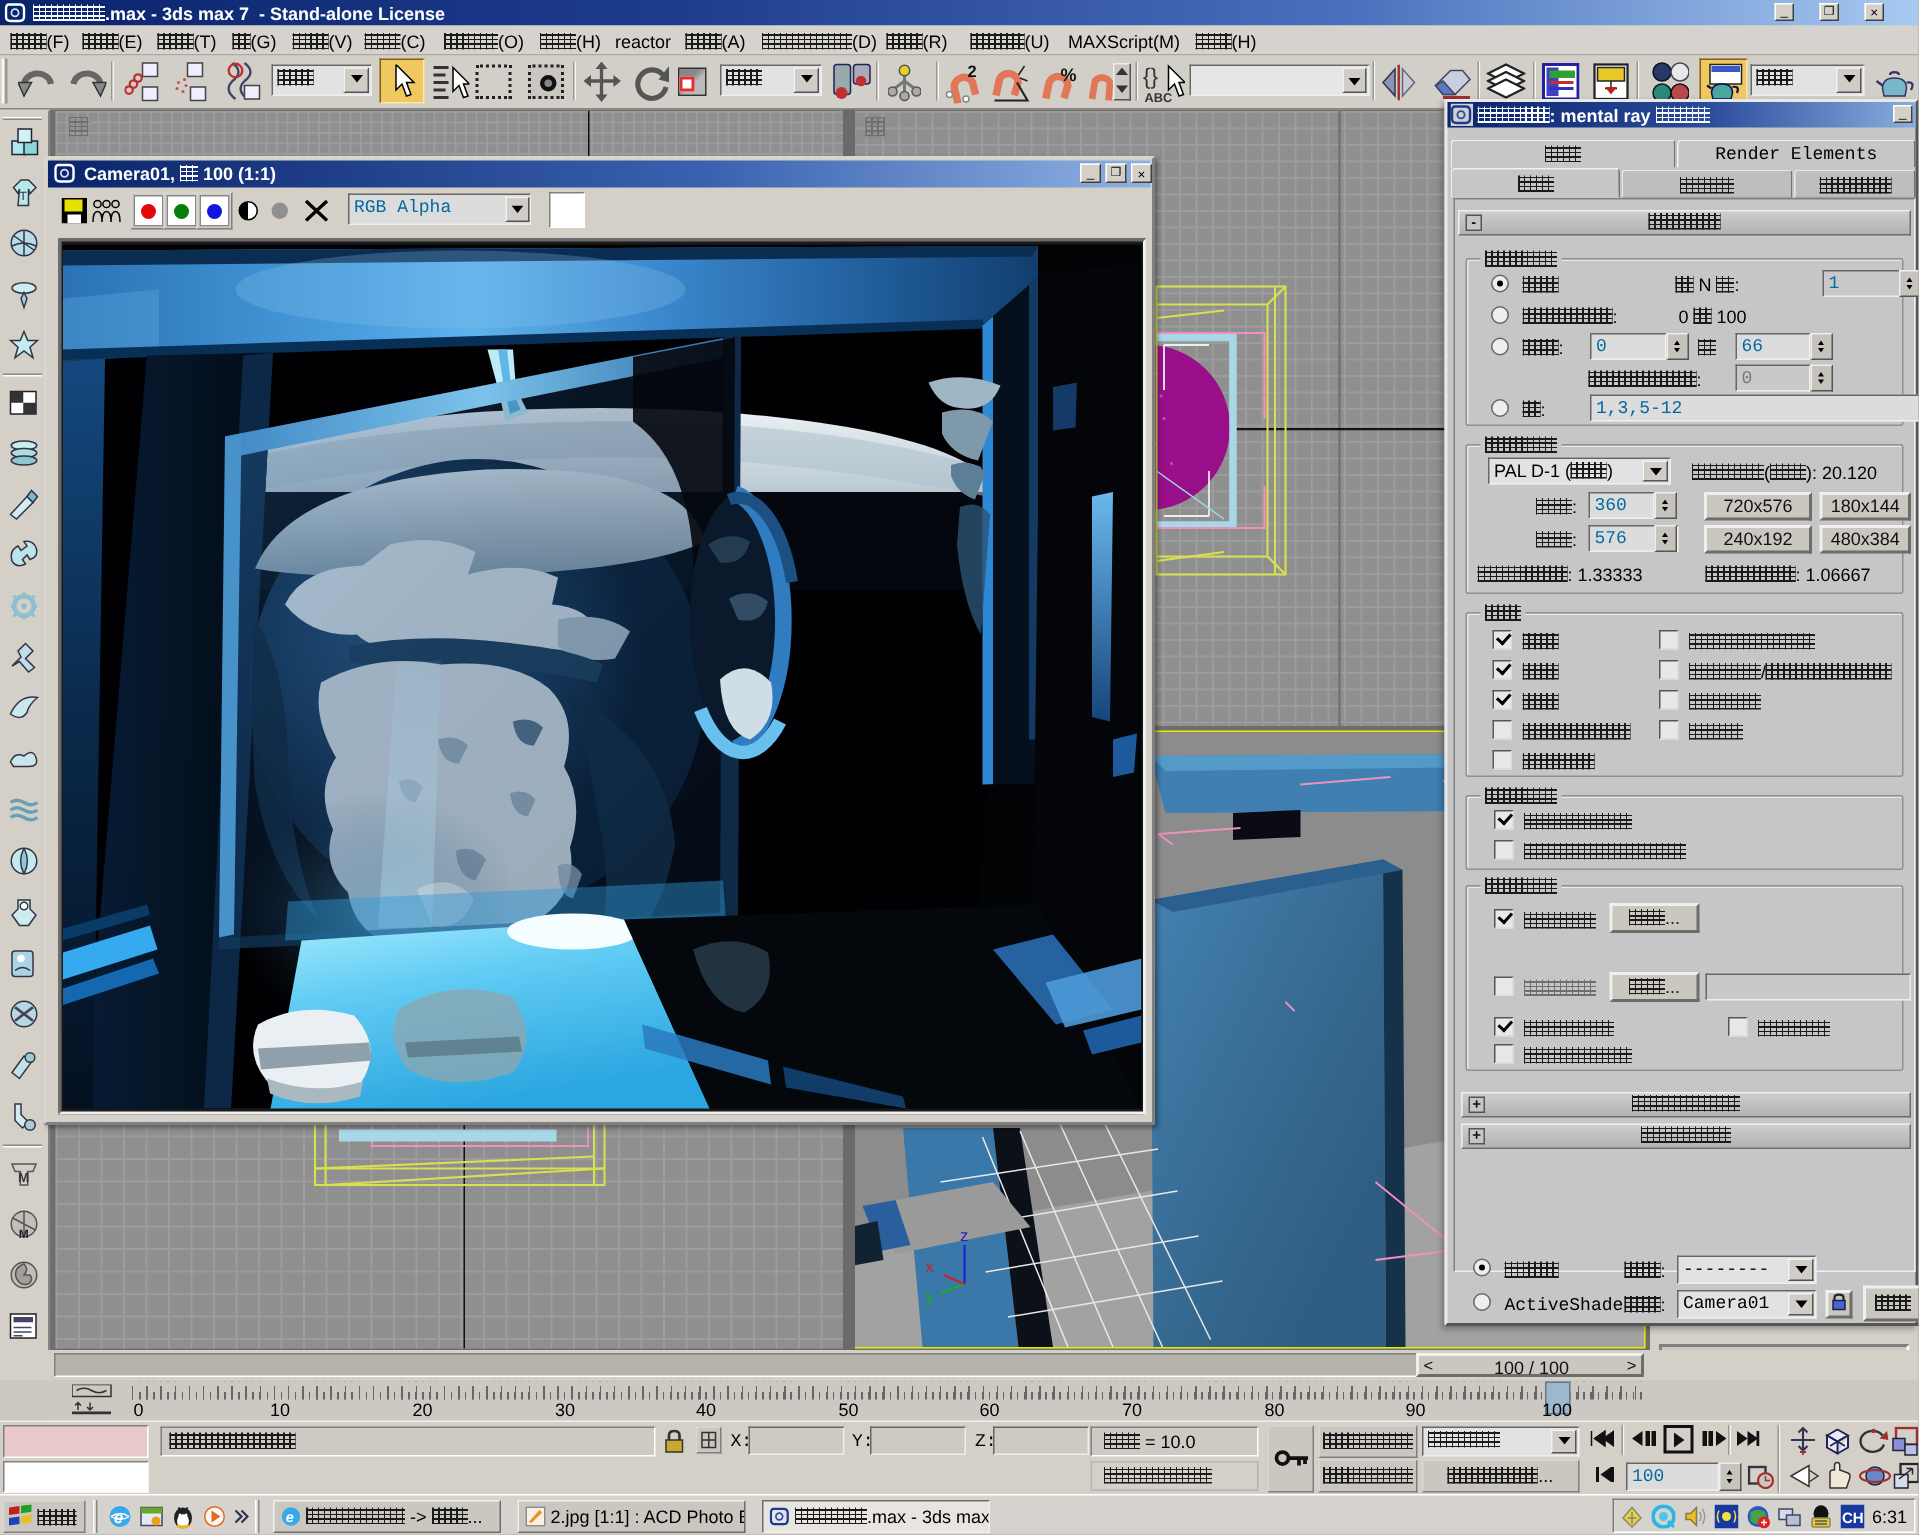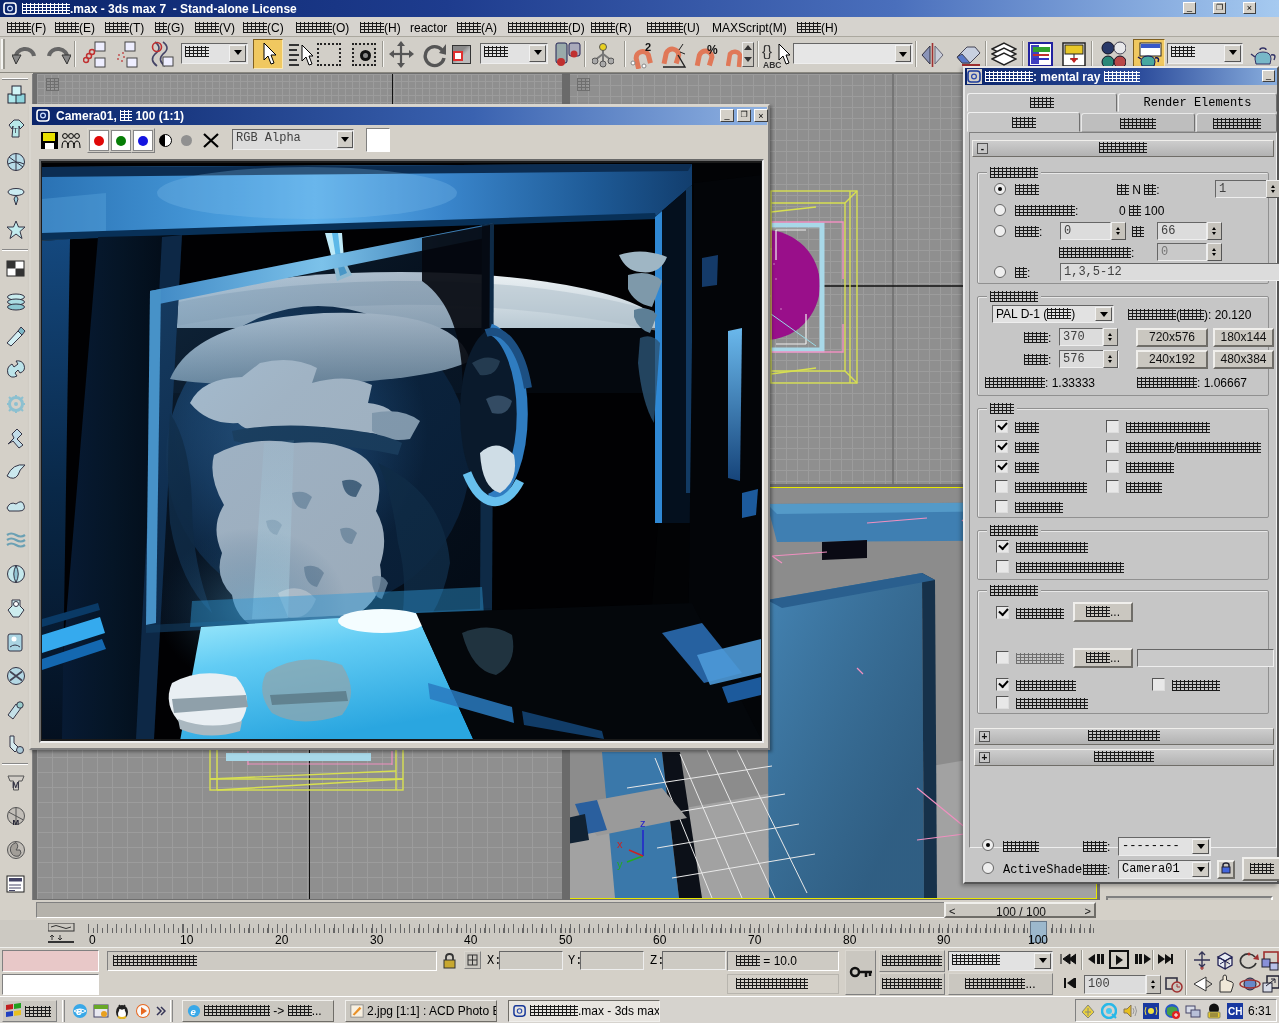--- a/index.html
+++ b/index.html
@@ -9,21 +9,21 @@
 .cjw{display:inline-block;height:11px;vertical-align:-1px;background:
  repeating-linear-gradient(0deg,#fff 0 1px,rgba(0,0,0,0) 1px 3px),
  repeating-linear-gradient(90deg,#fff 0 1px,rgba(0,0,0,0) 1px 4px)}
 .cjg{display:inline-block;height:11px;vertical-align:-1px;background:
  repeating-linear-gradient(0deg,#6f6f6f 0 1px,rgba(0,0,0,0) 1px 3px),
  repeating-linear-gradient(90deg,#6f6f6f 0 1px,rgba(0,0,0,0) 1px 4px)}
 .out{border:1px solid;border-color:#fff #404040 #404040 #fff}
 .out2{border:1px solid;border-color:#d9d6cf #808080 #808080 #d9d6cf}
 .in{border:1px solid;border-color:#808080 #fff #fff #808080}
 .in2{border:2px solid;border-color:#808080 #fff #fff #808080}
-.fld{background:#dcdcdc;border:1px solid;border-color:#666 #eee #eee #666;font-size:12px;padding:1px 3px;color:#404040;font-family:'Liberation Mono',monospace}
+.fld{background:#dcdcdc;border:1px solid;border-color:#666 #eee #eee #666;font-size:12px;padding:1px 3px;color:#0369a1;font-family:'Liberation Mono',monospace}
 .gb{border:1px solid #909090;border-radius:2px;box-shadow:1px 1px 0 #e8e8e8 inset}
 .cb{width:13px;height:13px;background:#e8e8e8;border:1px solid;border-color:#555 #ddd #ddd #555;display:inline-block;position:relative;flex:none}
 .cb.c:after{content:"";position:absolute;left:2px;top:1px;width:7px;height:4px;border-left:2px solid #000;border-bottom:2px solid #000;transform:rotate(-48deg)}
 .rb{width:12px;height:12px;border-radius:50%;background:#eee;border:1px solid #666;display:inline-block;position:relative;flex:none}
 .rb.c:after{content:"";position:absolute;left:3px;top:3px;width:4px;height:4px;border-radius:50%;background:#000}
 .dd{background:#e2e2e2;border:1px solid;border-color:#666 #eee #eee #666;position:relative;font-size:12px;padding:1px 3px;overflow:hidden;white-space:nowrap}
 .dd:after{content:"";position:absolute;right:1px;top:1px;bottom:1px;width:15px;background:#d0cdc6;border:1px solid;border-color:#f2f2f2 #555 #555 #f2f2f2}
 .dd:before{content:"";position:absolute;right:5px;top:6px;border:4px solid transparent;border-top:5px solid #000;z-index:2}
 .btn{background:#cac7c0;border:2px solid;border-color:#f0efec #6f6d68 #6f6d68 #f0efec;text-align:center;color:#111}
 .spin{width:15px;height:18px;display:inline-block;background:#c6c3bc;border:1px solid;border-color:#eee #555 #555 #eee;position:relative;flex:none}
@@ -760,21 +760,21 @@
     <span class="abs spin" style="left:242px;top:175px"></span>
   <span class="abs rb" style="left:29px;top:198px"></span>
     <span class="abs" style="left:50px;top:198px"><i class="cj" style="width:12px"></i>:</span>
   <span class="abs fld" style="left:95px;top:195px;width:252px;height:18px;background:#dcdcdc">1,3,5-12</span>
 
   <div class="abs gb" style="left:12px;top:228px;width:292px;height:100px"></div>
   <span class="abs" style="left:22px;top:222px;background:#c6c6c6;padding:0 3px"><i class="cj" style="width:48px"></i></span>
   <span class="abs dd" style="left:27px;top:237px;width:122px;height:18px">PAL D-1 (<i class="cj" style="width:24px"></i>)</span>
   <span class="abs" style="left:163px;top:240px"><i class="cj" style="width:48px"></i>(<i class="cj" style="width:24px"></i>): 20.120</span>
   <span class="abs" style="left:59px;top:263px"><i class="cj" style="width:24px"></i>:</span>
-  <span class="abs fld" style="left:94px;top:260px;width:44px;height:18px">370</span>
+  <span class="abs fld" style="left:94px;top:260px;width:44px;height:18px">360</span>
     <span class="abs spin" style="left:138px;top:260px"></span>
   <span class="abs btn" style="left:171px;top:260px;width:72px;height:19px;line-height:15px;font-size:12px">720x576</span>
   <span class="abs btn" style="left:248px;top:260px;width:61px;height:19px;line-height:15px;font-size:12px;overflow:hidden">180x144</span>
   <span class="abs" style="left:59px;top:285px"><i class="cj" style="width:24px"></i>:</span>
   <span class="abs fld" style="left:94px;top:282px;width:60px;height:18px">576</span>
     <span class="abs spin" style="left:138px;top:282px"></span>
   <span class="abs btn" style="left:171px;top:282px;width:72px;height:19px;line-height:15px;font-size:12px">240x192</span>
   <span class="abs btn" style="left:248px;top:282px;width:61px;height:19px;line-height:15px;font-size:12px;overflow:hidden">480x384</span>
   <span class="abs" style="left:20px;top:308px"><i class="cj" style="width:60px"></i>: 1.33333</span>
   <span class="abs" style="left:172px;top:308px"><i class="cj" style="width:60px"></i>: 1.06667</span>

